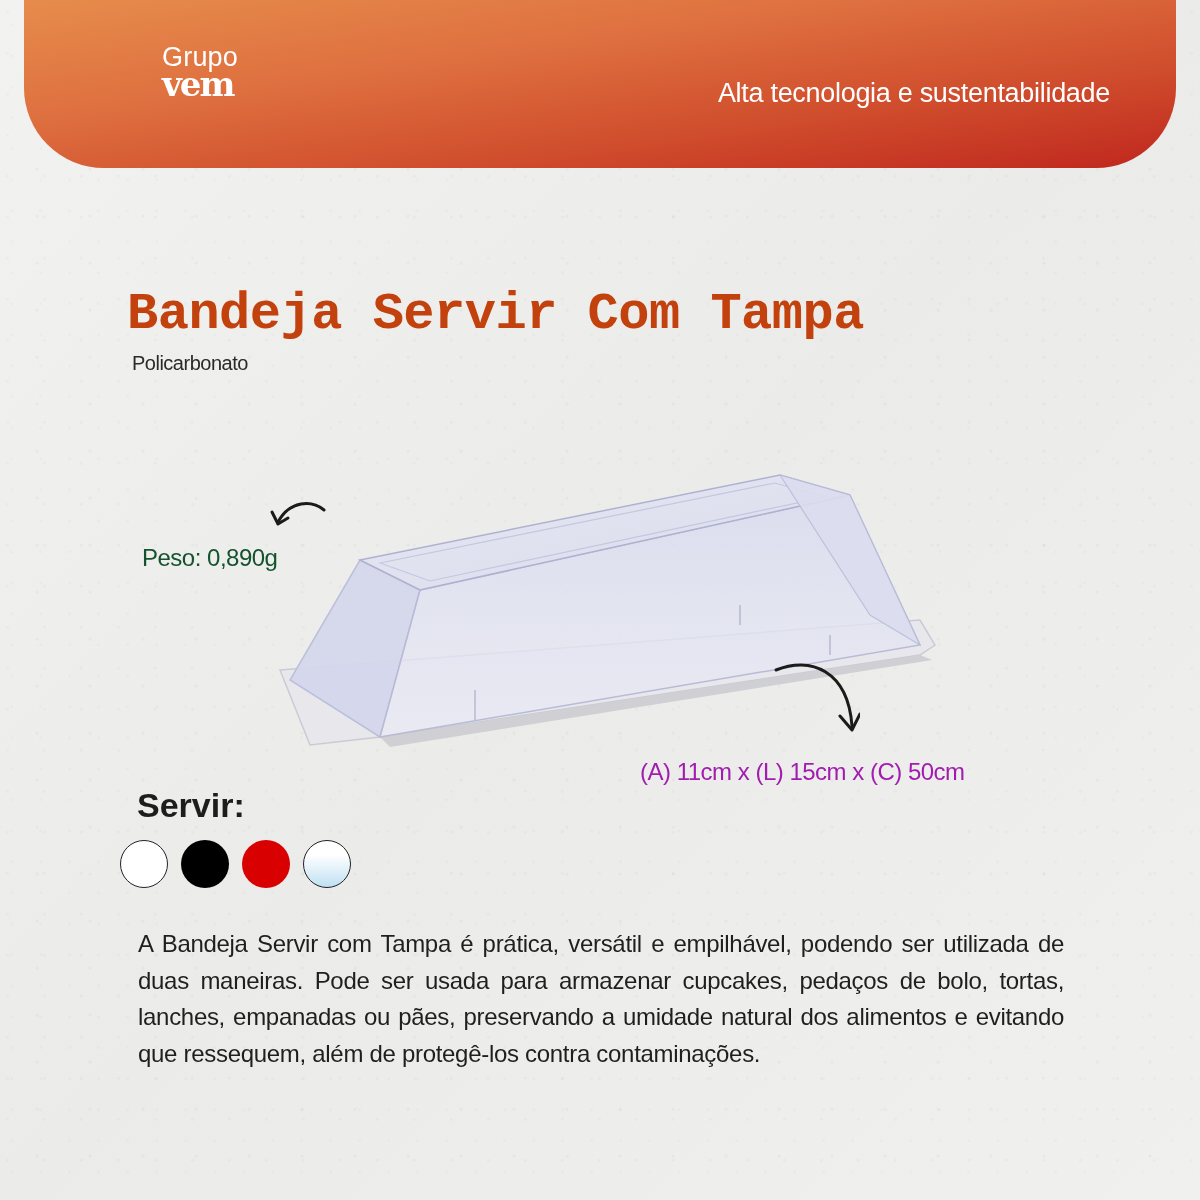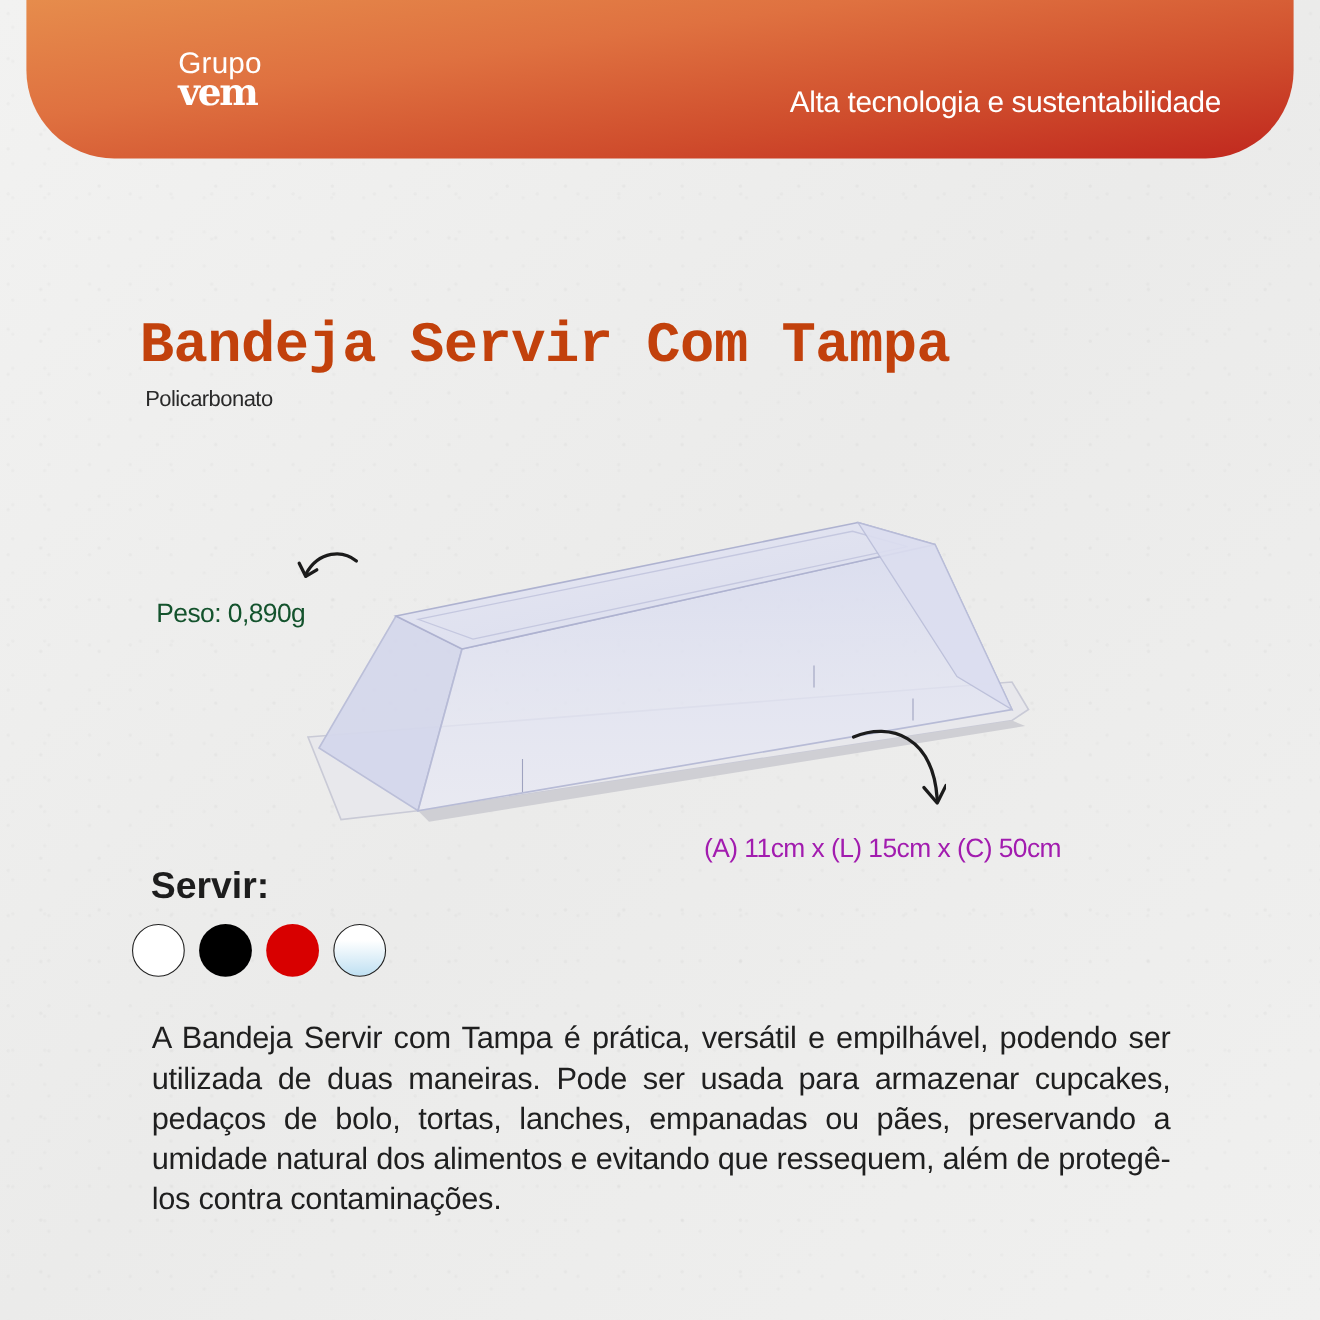--- a/index.html
+++ b/index.html
@@ -9,21 +9,21 @@
     background-image:
       radial-gradient(circle at 20% 30%, rgba(0,0,0,0.025) 0 1px, transparent 2px),
       radial-gradient(circle at 70% 60%, rgba(0,0,0,0.03) 0 1px, transparent 2px),
       radial-gradient(circle at 40% 80%, rgba(0,0,0,0.02) 0 1px, transparent 2px),
       linear-gradient(135deg, #f2f2f1 0%, #ebebea 50%, #f0f0ef 100%);
     background-size: 37px 41px, 53px 47px, 29px 31px, 100% 100%;
     font-family: "Liberation Sans", sans-serif;
     color: #1f1f1f;
   }
   .banner {
-    position: absolute; left: 24px; top: 0; width: 1152px; height: 144px;
+    position: absolute; left: 24px; top: 0; width: 1152px; height: 168px;
     border-radius: 0 0 80px 80px;
     background: linear-gradient(172deg, #e68c4c 0%, #df7140 35%, #cf4c2c 70%, #c0271e 100%);
   }
   .logo { position: absolute; left: 138px; top: 44px; color: #fff; }
   .logo-grupo { font-size: 27px; font-weight: 300; letter-spacing: 0.2px; line-height: 1; }
   .logo-vem {
     font-family: "DejaVu Serif", serif; font-weight: bold; 
     font-size: 34px; line-height: 1; margin-top: -4px; letter-spacing: -2px;
   }
   .tagline {
@@ -40,21 +40,21 @@
   }
   .peso { position: absolute; left: 142px; top: 544px; font-size: 24px; color: #14532d; letter-spacing: -0.5px; }
   .dims { position: absolute; left: 640px; top: 758px; font-size: 24px; color: #a21caf; letter-spacing: -0.5px; }
   .arrow { position: absolute; }
   .product { position: absolute; left: 270px; top: 455px; width: 690px; height: 300px; }
   .cores-label { position: absolute; left: 137px; top: 786px; font-size: 34px; font-weight: bold; color: #1d1d1d; }
   .swatches { position: absolute; left: 120px; top: 840px; display: flex; gap: 13px; }
   .swatch { width: 48px; height: 48px; border-radius: 50%; box-sizing: border-box; }
   .description {
     position: absolute; left: 138px; top: 926px; width: 926px;
-    font-size: 28px; line-height: 36.5px; text-align: justify; color: #1f1f1f;
+    font-size: 24px; line-height: 36.5px; text-align: justify; color: #1f1f1f;
     letter-spacing: -0.3px;
   }
 </style>
 </head>
 <body>
 
 <div class="banner">
   <div class="logo">
     <div class="logo-grupo">Grupo</div>
     <div class="logo-vem">vem</div>

